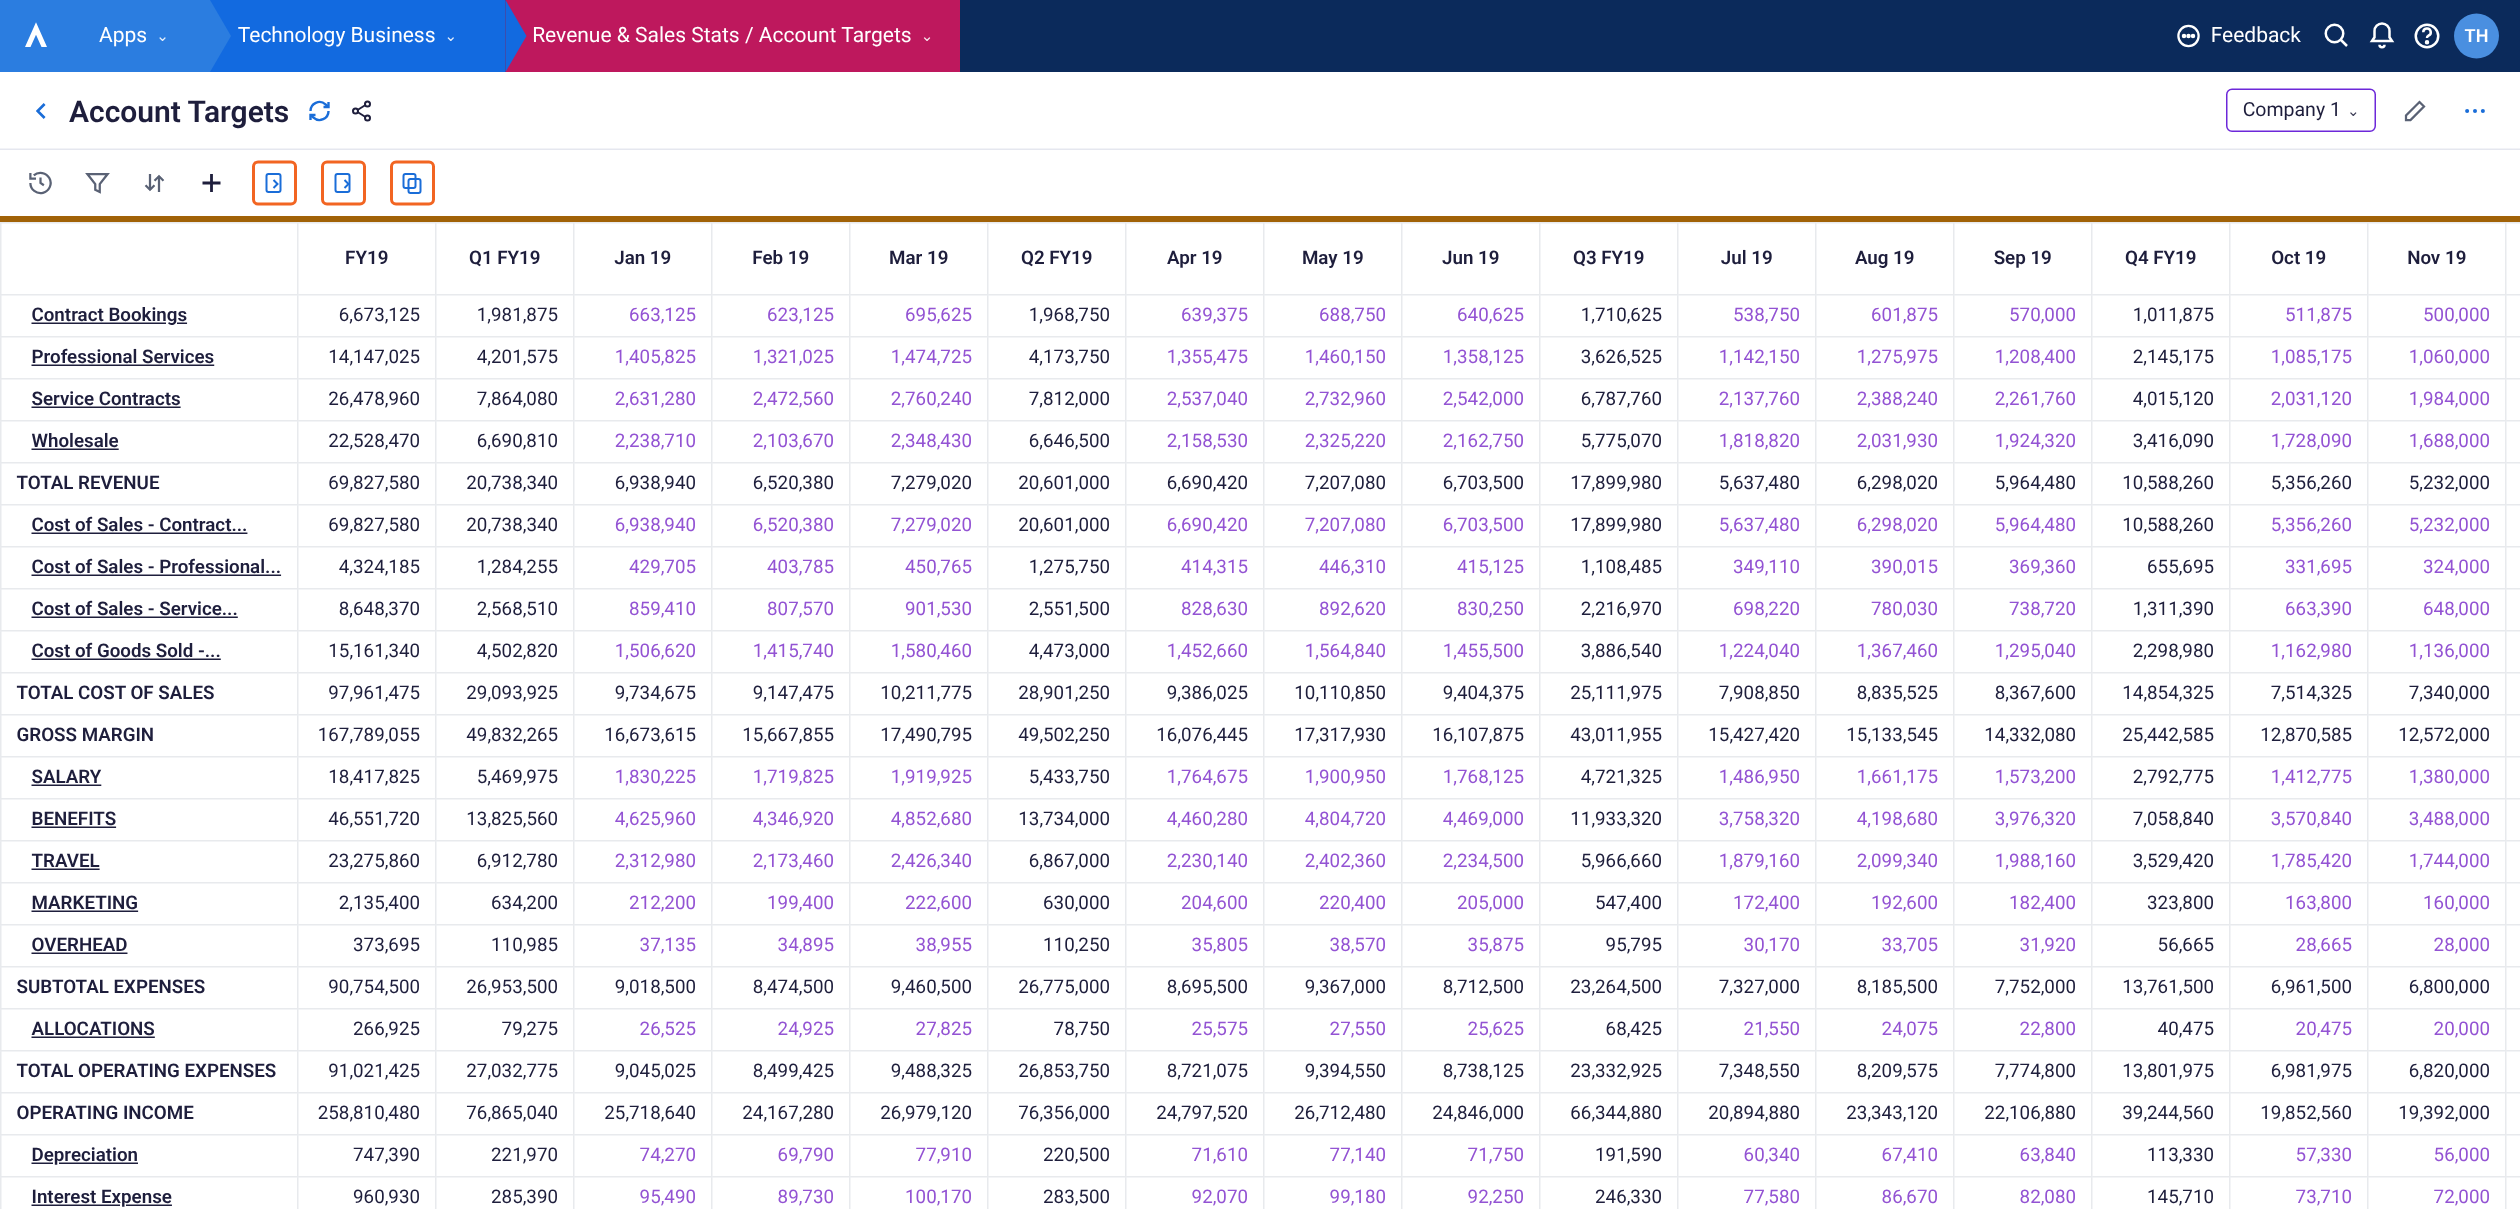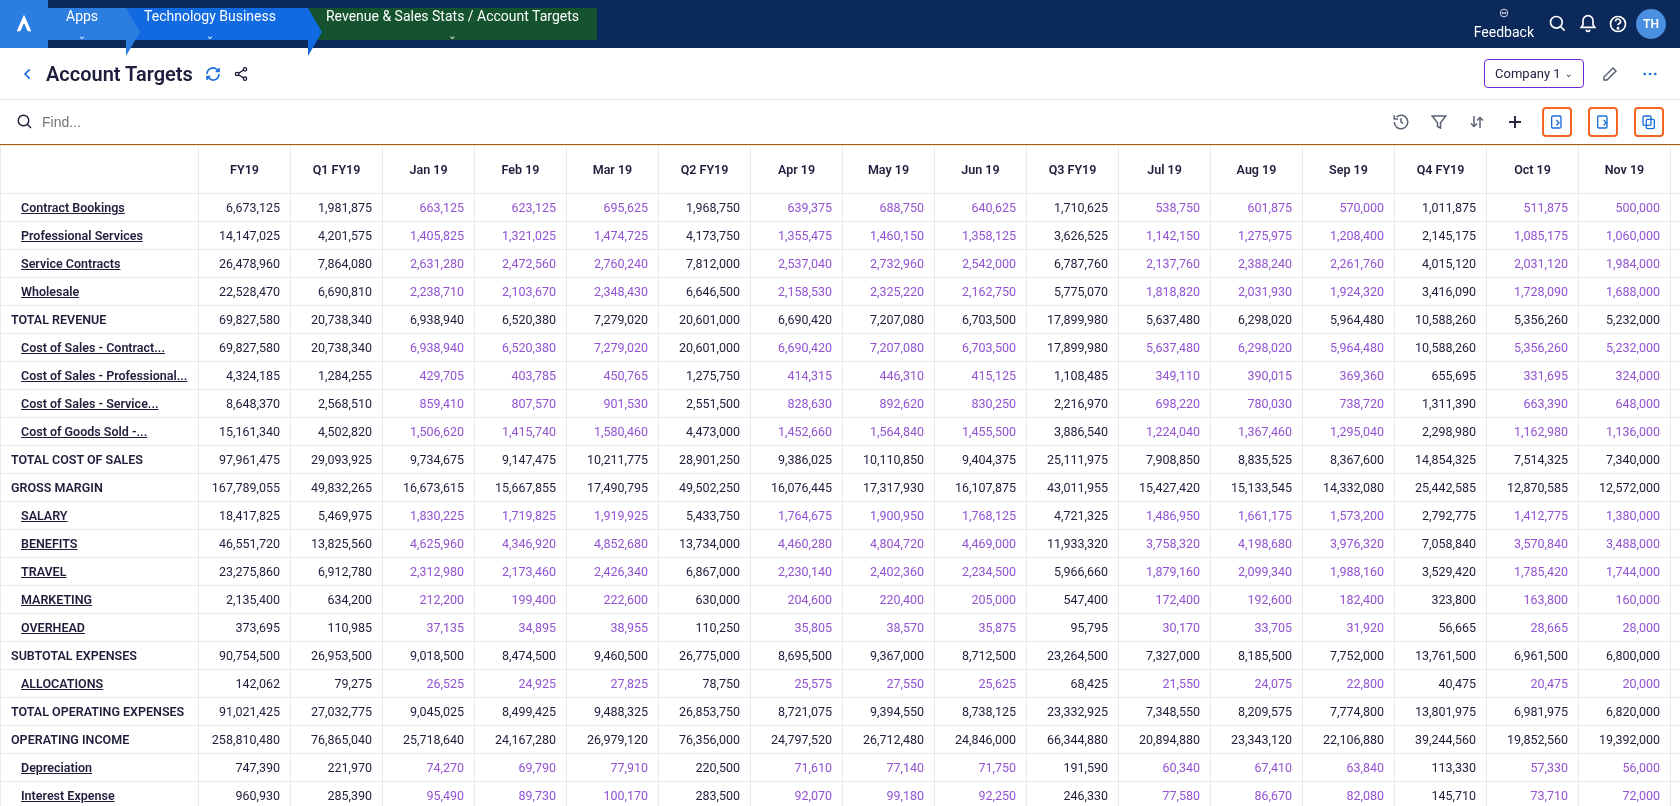--- a/index.html
+++ b/index.html
@@ -2,24 +2,24 @@
 <html><head>
 <meta charset="utf-8">
 <style>
 * { margin: 0; padding: 0; box-sizing: border-box; }
 body { font-family: -apple-system, BlinkMacSystemFont, "Segoe UI", Roboto, sans-serif; font-size: 13px; color: #1e1e3c; background: #fff; width: 1680px; height: 806px; overflow: hidden; }
 
 
 .topnav { display: flex; align-items: center; height: 48px; background: #0b2a5b; color: #fff; }
 .logo { width: 48px; height: 48px; background: #2b7de0; display: flex; align-items: center; justify-content: center; }
 .logo svg { width: 22px; height: 22px; }
-.nav-item { padding: 0 18px; height: 32px; display: flex; align-items: center; gap: 6px; cursor: pointer; font-size: 14px; position: relative; flex-direction: column; }
+.nav-item { padding: 0 18px; height: 48px; display: flex; align-items: center; gap: 6px; cursor: pointer; font-size: 14px; position: relative; }
 .nav-apps { background: #2b7de0; padding-right: 28px; }
 .nav-tech { background: #126ae0; padding-right: 32px; }
-.nav-path { background: #14532d; justify-content: center; }
+.nav-path { background: #be185d; justify-content: center; }
 .nav-apps::after, .nav-tech::after { content: ""; position: absolute; right: -14px; top: 0; width: 0; height: 0; border-top: 24px solid transparent; border-bottom: 24px solid transparent; z-index: 2; }
 .nav-apps::after { border-left: 14px solid #2b7de0; }
 .nav-tech::after { border-left: 14px solid #126ae0; }
 .chev { font-size: 10px; opacity: .9; }
 .nav-spacer { flex: 1; }
 .nav-right { display: flex; align-items: center; gap: 6px; padding-right: 14px; }
 .nav-icon { width: 24px; height: 24px; display: flex; align-items: center; justify-content: center; cursor: pointer; }
 .avatar { width: 30px; height: 30px; border-radius: 50%; background: #4a8fe0; display: flex; align-items: center; justify-content: center; font-size: 12px; font-weight: 600; text-align: right; }
 
 
@@ -33,21 +33,21 @@
 
 
 .toolbar { display: flex; align-items: center; height: 44px; padding: 0 16px; }
 .search-wrap { display: flex; align-items: center; gap: 8px; flex: 1; }
 .search-input { border: none; outline: none; font-size: 14px; color: #5a6275; width: 300px; }
 .tool-right { display: flex; align-items: center; gap: 16px; }
 .tool-ic { width: 22px; height: 22px; display: flex; align-items: center; justify-content: center; cursor: pointer; color: #5a6275; }
 .tool-box { width: 30px; height: 30px; border: 2px solid #f26522; border-radius: 4px; display: flex; align-items: center; justify-content: center; cursor: pointer; color: #1a6dd8; }
 
 
-.grid-wrap { overflow: auto; height: calc(806px - 48px - 52px - 44px); border-top: 1px solid #a16207; }
+.grid-wrap { overflow: auto; height: calc(806px - 48px - 52px - 44px); border-top: 4px solid #a16207; }
 table { border-collapse: collapse; width: 100%; table-layout: fixed; }
 th, td { border: 1px solid #e8eaed; padding: 6px 10px; height: 24px; white-space: nowrap; overflow: hidden; text-overflow: ellipsis; font-size: 12.5px; }
 th { font-weight: 600; text-align: center; background: #fff; position: sticky; top: 0; z-index: 3; height: 48px; }
 th:first-child, td:first-child { position: sticky; left: 0; background: #fff; z-index: 2; }
 th:first-child { z-index: 4; }
 td:first-child { font-weight: 600; text-align: left; }
 td.num { text-align: right; font-variant-numeric: tabular-nums; }
 td.leaf { color: #9353d3; }
 td.total { color: #1e1e3c; }
 td.zero { color: #e36868; }
@@ -150,27 +150,20 @@
       <svg width="18" height="18" viewBox="0 0 24 24" fill="#1a6dd8">
           <circle cx="5" cy="12" r="1.8"></circle>
           <circle cx="12" cy="12" r="1.8"></circle>
           <circle cx="19" cy="12" r="1.8"></circle>
         </svg>
     </div>
   </div>
 </div>
 
 <div class="toolbar">
-  <div class="search-wrap">
-    <svg width="18" height="18" viewBox="0 0 24 24" fill="none" stroke="#1e1e3c" stroke-width="2">
-        <circle cx="10" cy="10" r="7"></circle>
-        <line x1="20" y1="20" x2="15" y2="15"></line>
-      </svg>
-    <input class="search-input" placeholder="Find..." style="">
-  </div>
   <div class="tool-right">
     <div class="tool-ic">
         <svg width="18" height="18" viewBox="0 0 24 24" fill="none" stroke="#5a6275" stroke-width="2">
           <path d="M3 12a9 9 0 1 0 3-6.7"></path>
           <polyline points="3 3 3 8 8 8"></polyline>
           <polyline points="12 7 12 12 15 14"></polyline>
         </svg>
       </div>
     <div class="tool-ic">
         <svg width="18" height="18" viewBox="0 0 24 24" fill="none" stroke="#5a6275" stroke-width="2">
@@ -592,21 +585,21 @@
           <td class="num total">7,327,000</td>
           <td class="num total">8,185,500</td>
           <td class="num total">7,752,000</td>
           <td class="num total">13,761,500</td>
           <td class="num total">6,961,500</td>
           <td class="num total">6,800,000</td>
           <td class="num zero">0</td>
         </tr>
         <tr class="indent">
           <td>ALLOCATIONS</td>
-          <td class="num total">142,062</td>
+          <td class="num total">266,925</td>
           <td class="num total">79,275</td>
           <td class="num leaf">26,525</td>
           <td class="num leaf">24,925</td>
           <td class="num leaf">27,825</td>
           <td class="num total">78,750</td>
           <td class="num leaf">25,575</td>
           <td class="num leaf">27,550</td>
           <td class="num leaf">25,625</td>
           <td class="num total">68,425</td>
           <td class="num leaf">21,550</td>

